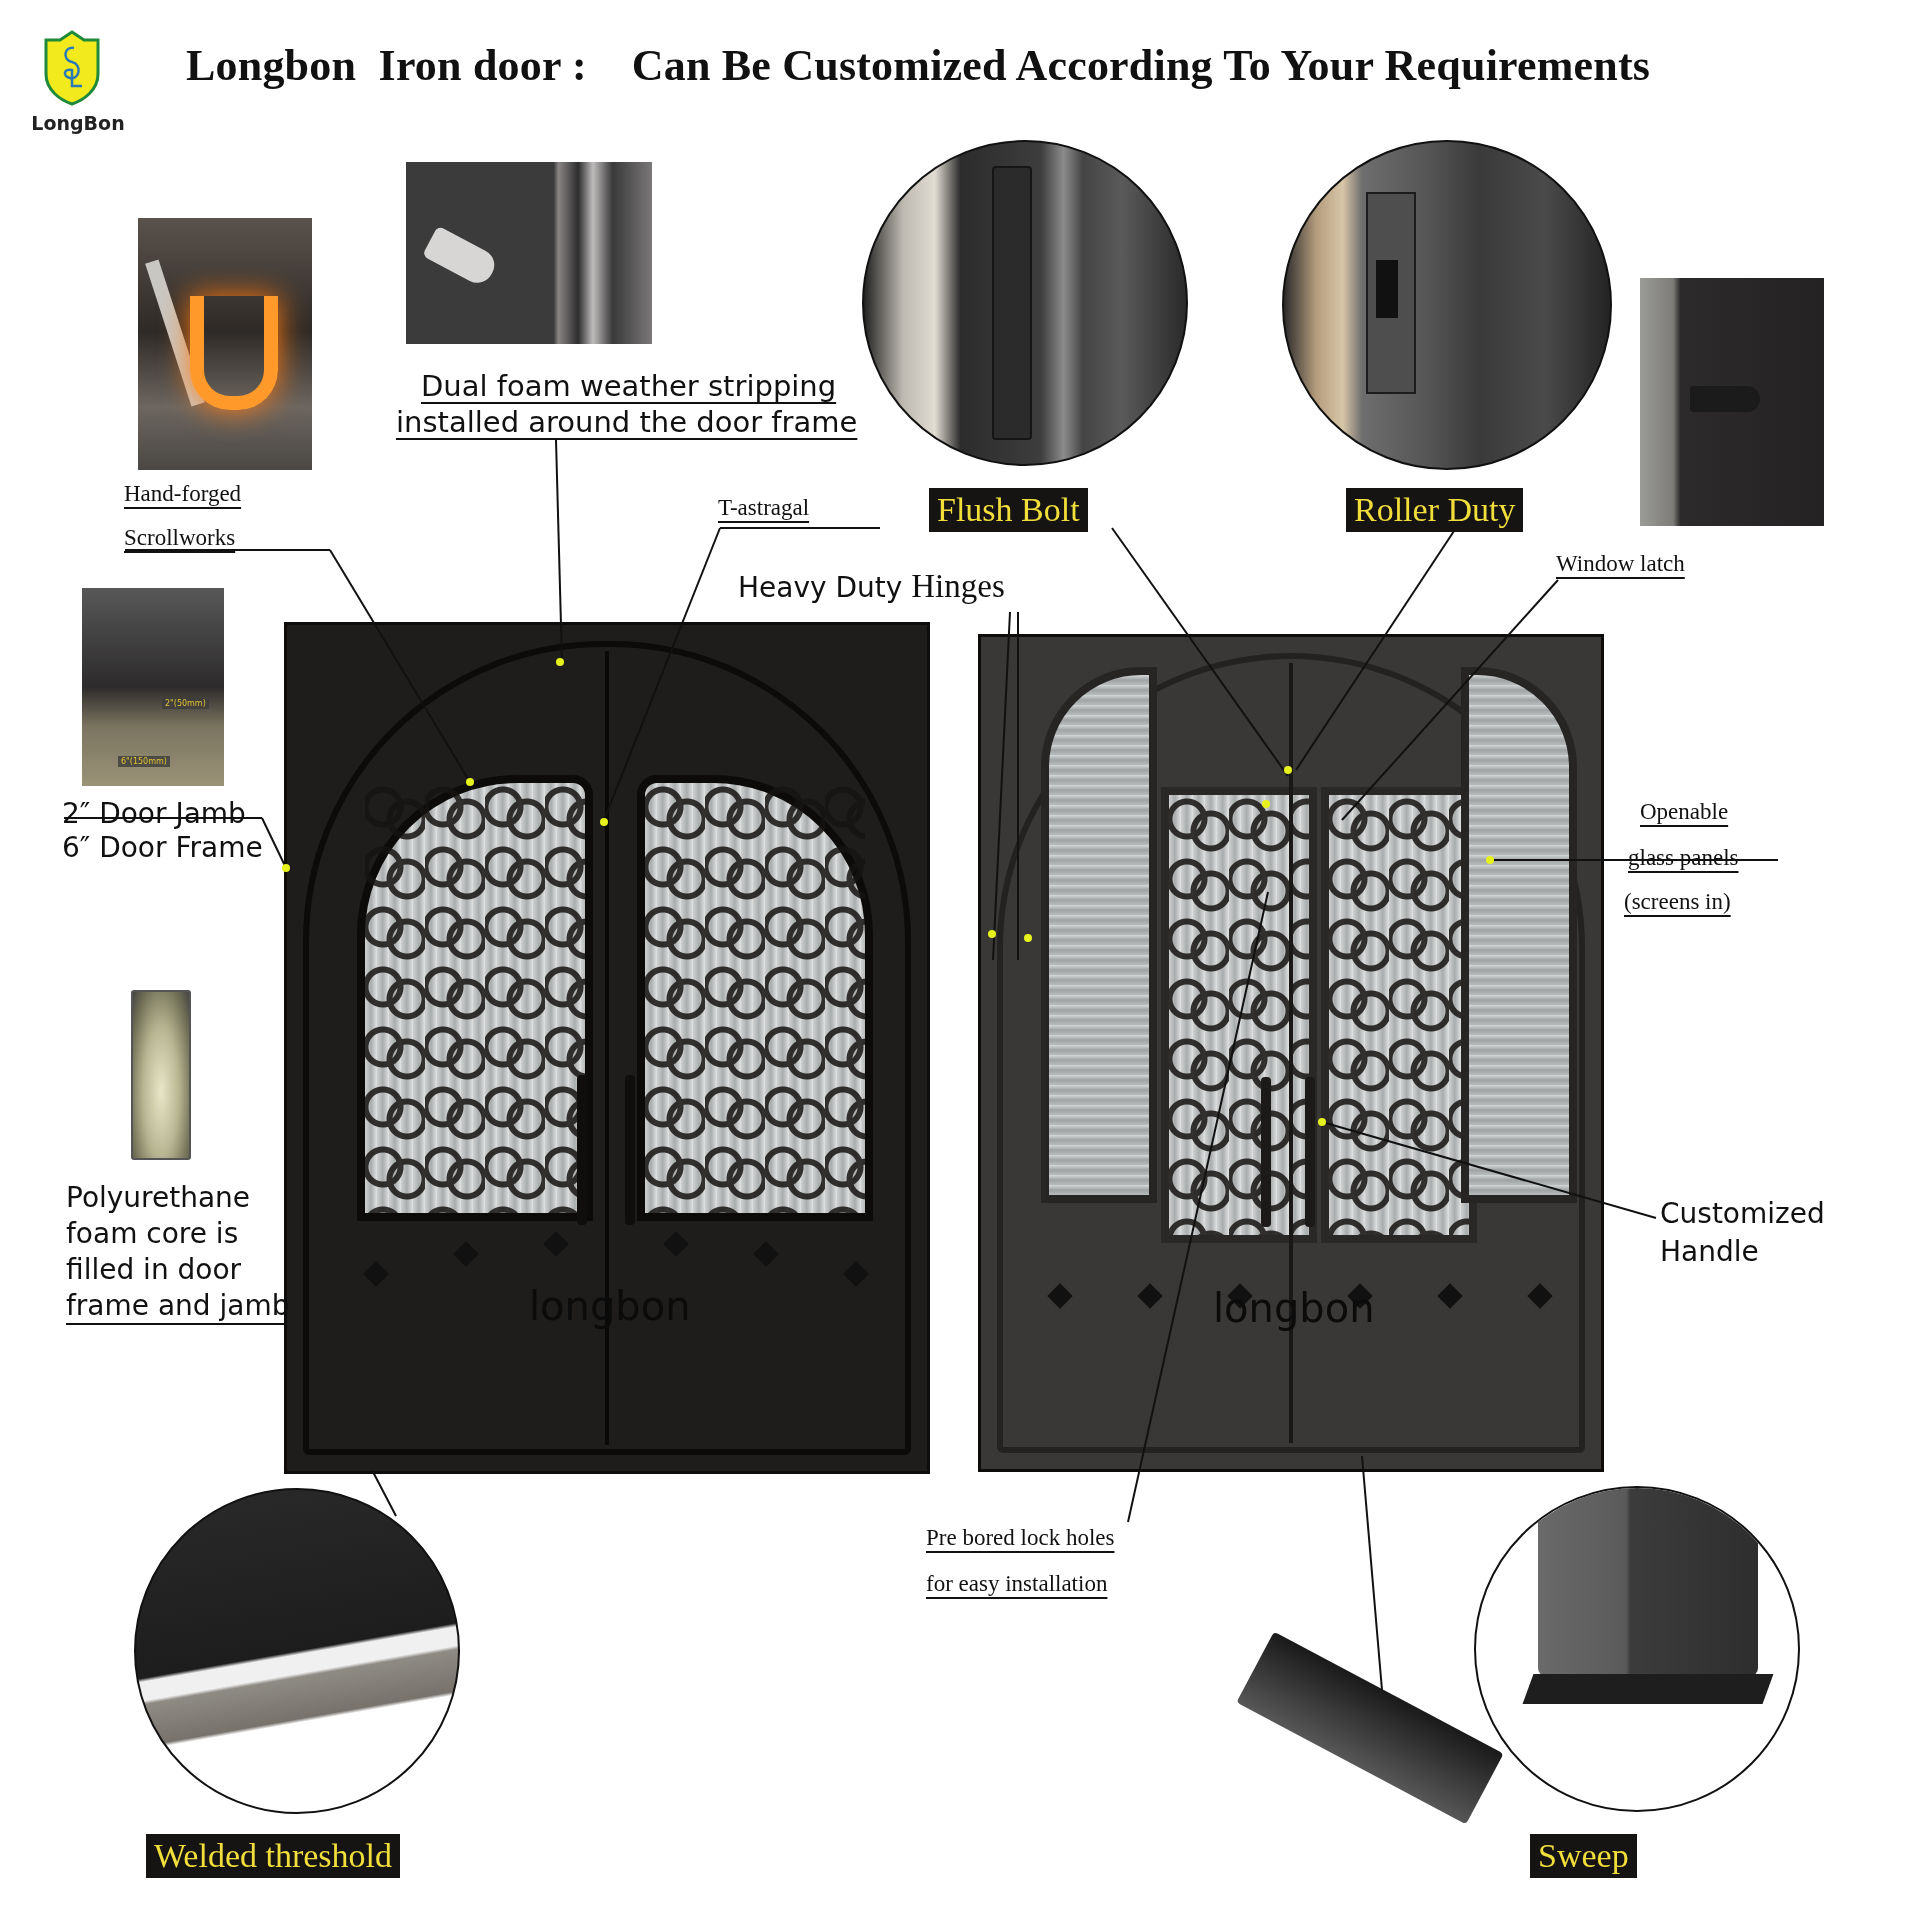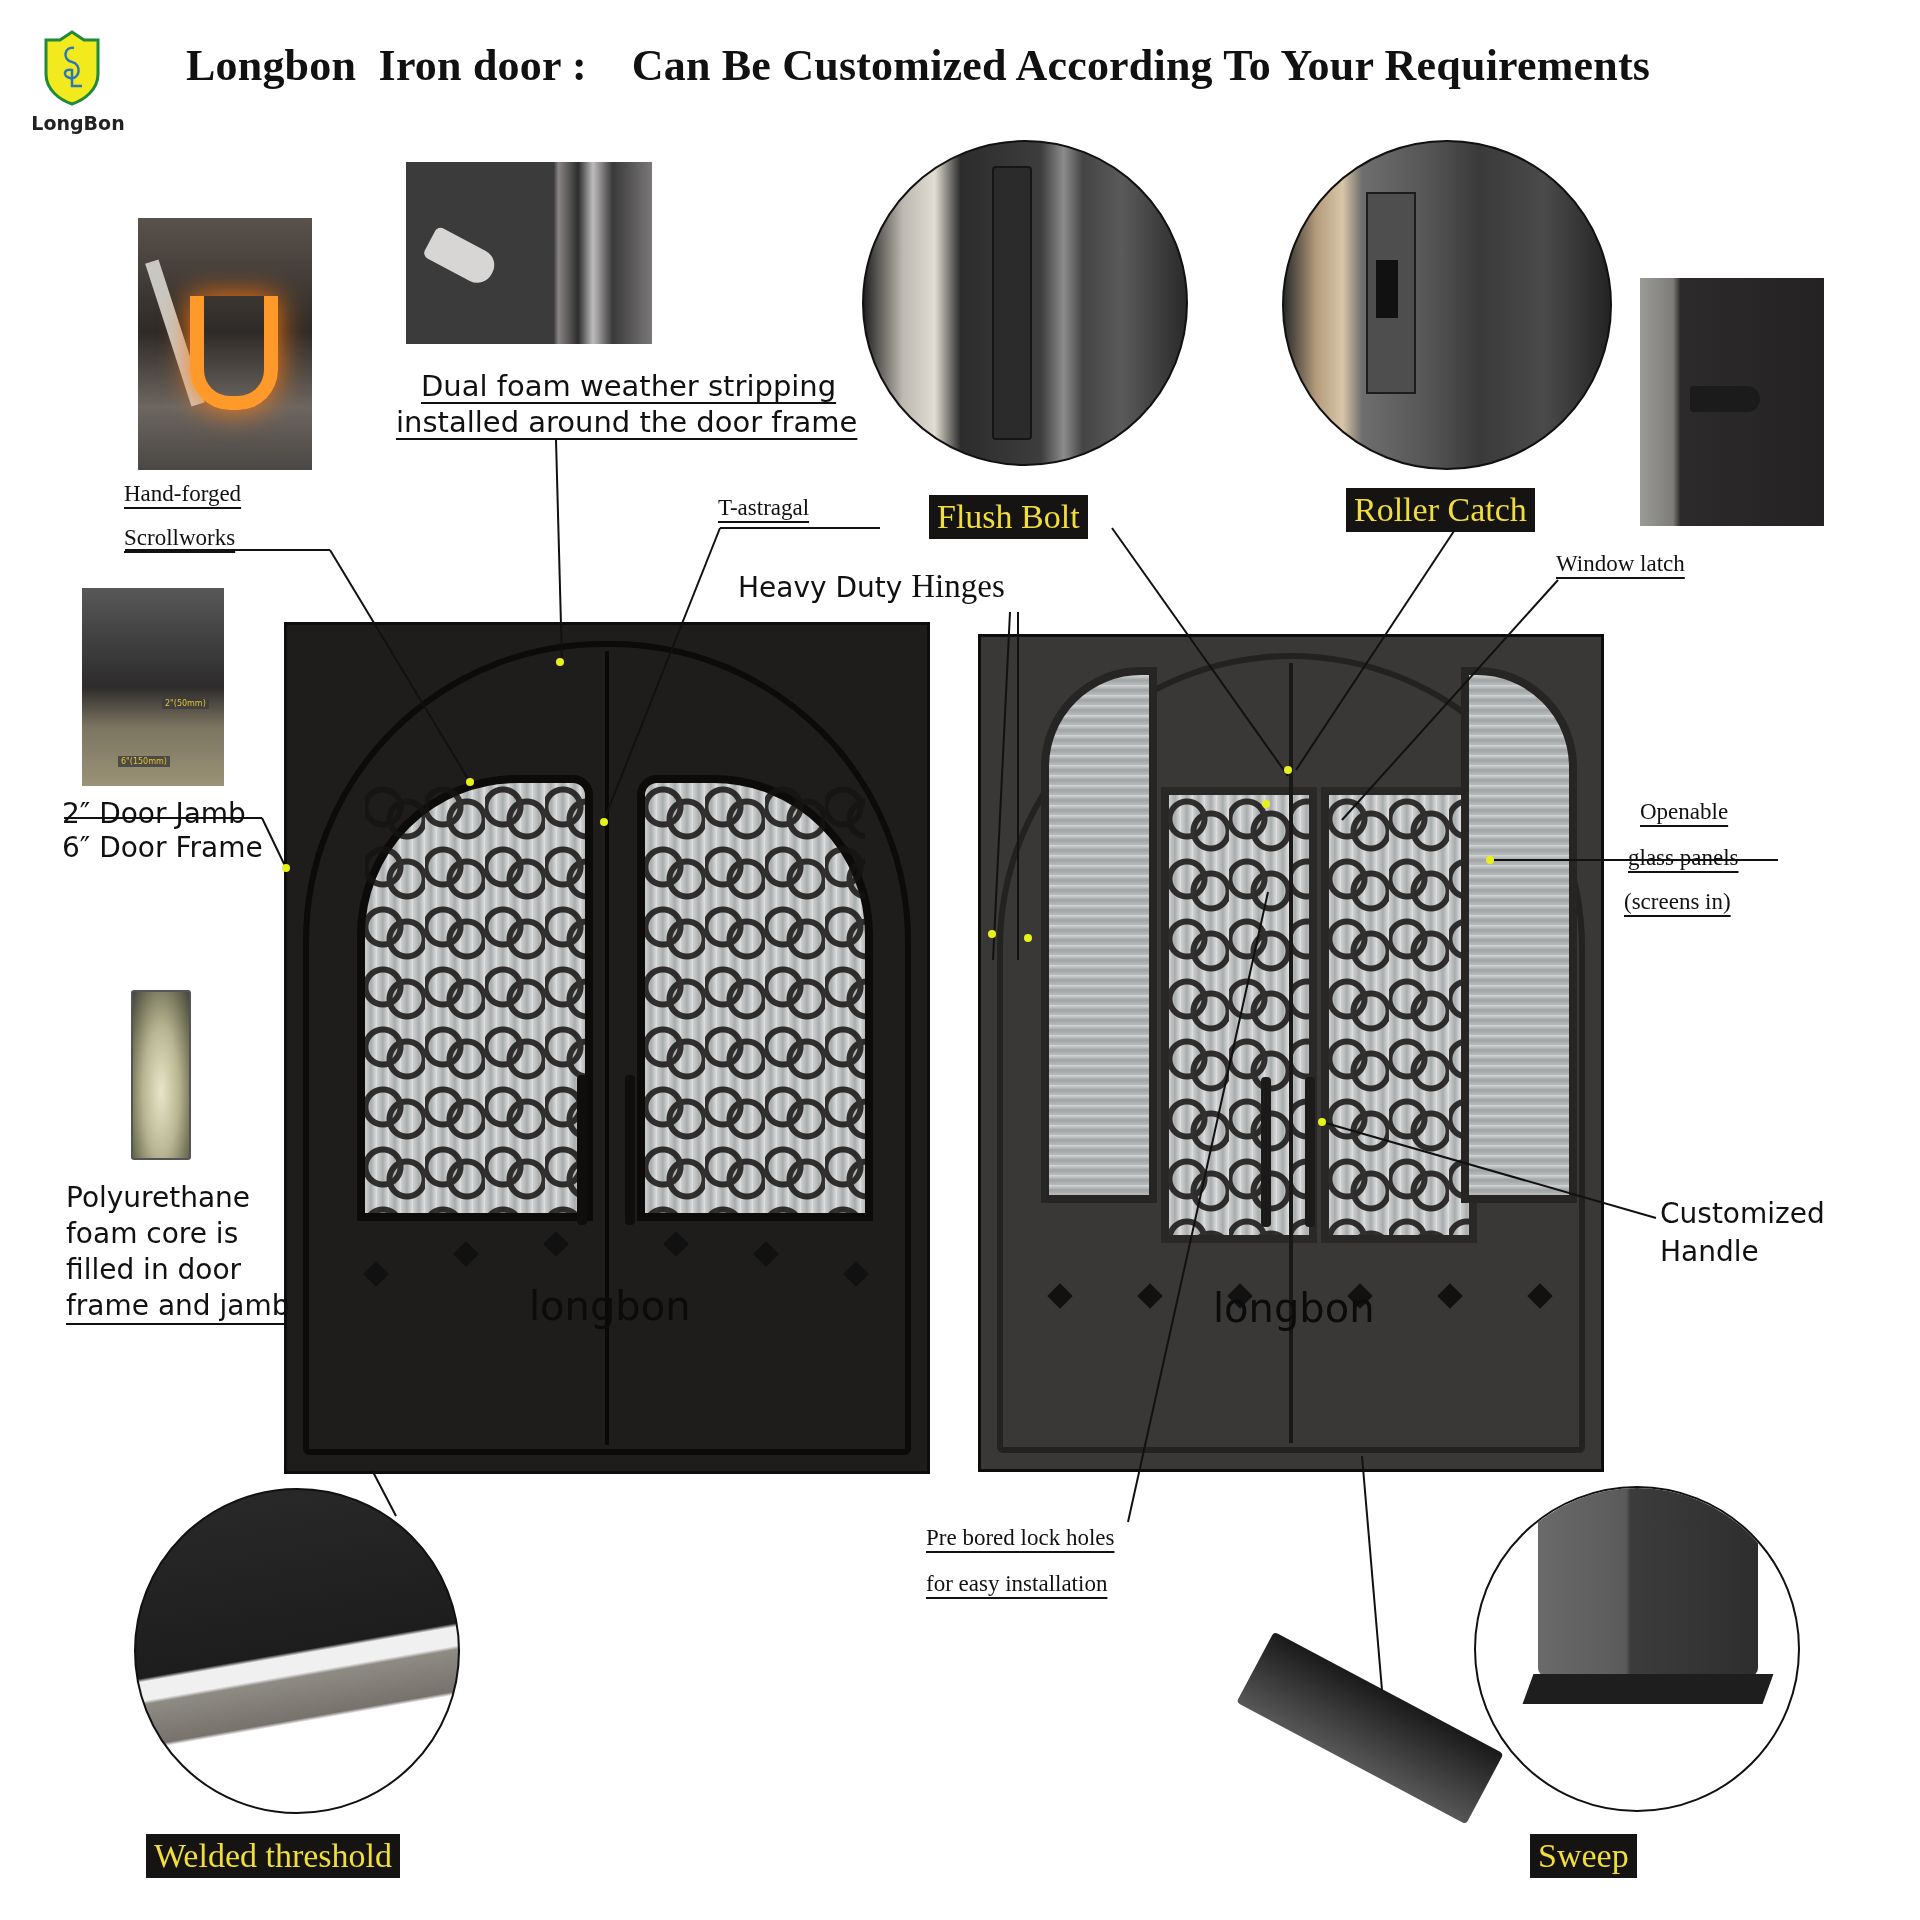--- a/index.html
+++ b/index.html
@@ -173,22 +173,22 @@
 <div class="lbl u" style="left:124px;top:472px;"><span>Hand-forged</span></div>
 <div class="lbl u" style="left:124px;top:516px;"><span>Scrollworks</span></div>
 
 <div class="lbl u sans" style="left:396px;top:368px;font-size:29px;margin-left:25px;"><span>Dual foam weather stripping</span></div>
 <div class="lbl u sans" style="left:396px;top:404px;font-size:29px;"><span>installed around the door frame</span></div>
 
 <div class="lbl u" style="left:718px;top:486px;"><span>T-astragal</span></div>
 
 <div class="lbl" style="left:738px;top:564px;font-family:'DejaVu Sans',sans-serif;font-size:28px;"><span>Heavy Duty </span><span style="font-family:'Liberation Serif',serif;font-size:33px;text-underline-offset:6px;">Hinges</span></div>
 
-<div class="tag-dark" style="left:929px;top:488px;margin-top:7px;">Flush Bolt</div>
-<div class="tag-dark" style="left:1346px;top:488px;">Roller Catch</div>
+<div class="tag-dark" style="left:929px;top:488px;">Flush Bolt</div>
+<div class="tag-dark" style="left:1346px;top:488px;">Roller Duty</div>
 
 <div class="lbl u" style="left:1556px;top:542px;"><span>Window latch</span></div>
 
 <div class="lbl sans" style="left:62px;top:796px;">2″ Door Jamb</div>
 <div class="lbl sans" style="left:62px;top:830px;">6″ Door Frame</div>
 
 <div class="lbl u" style="left:1640px;top:790px;"><span>Openable</span></div>
 <div class="lbl u" style="left:1628px;top:836px;"><span>glass panels</span></div>
 <div class="lbl u" style="left:1624px;top:880px;"><span>(screens in)</span></div>
 

